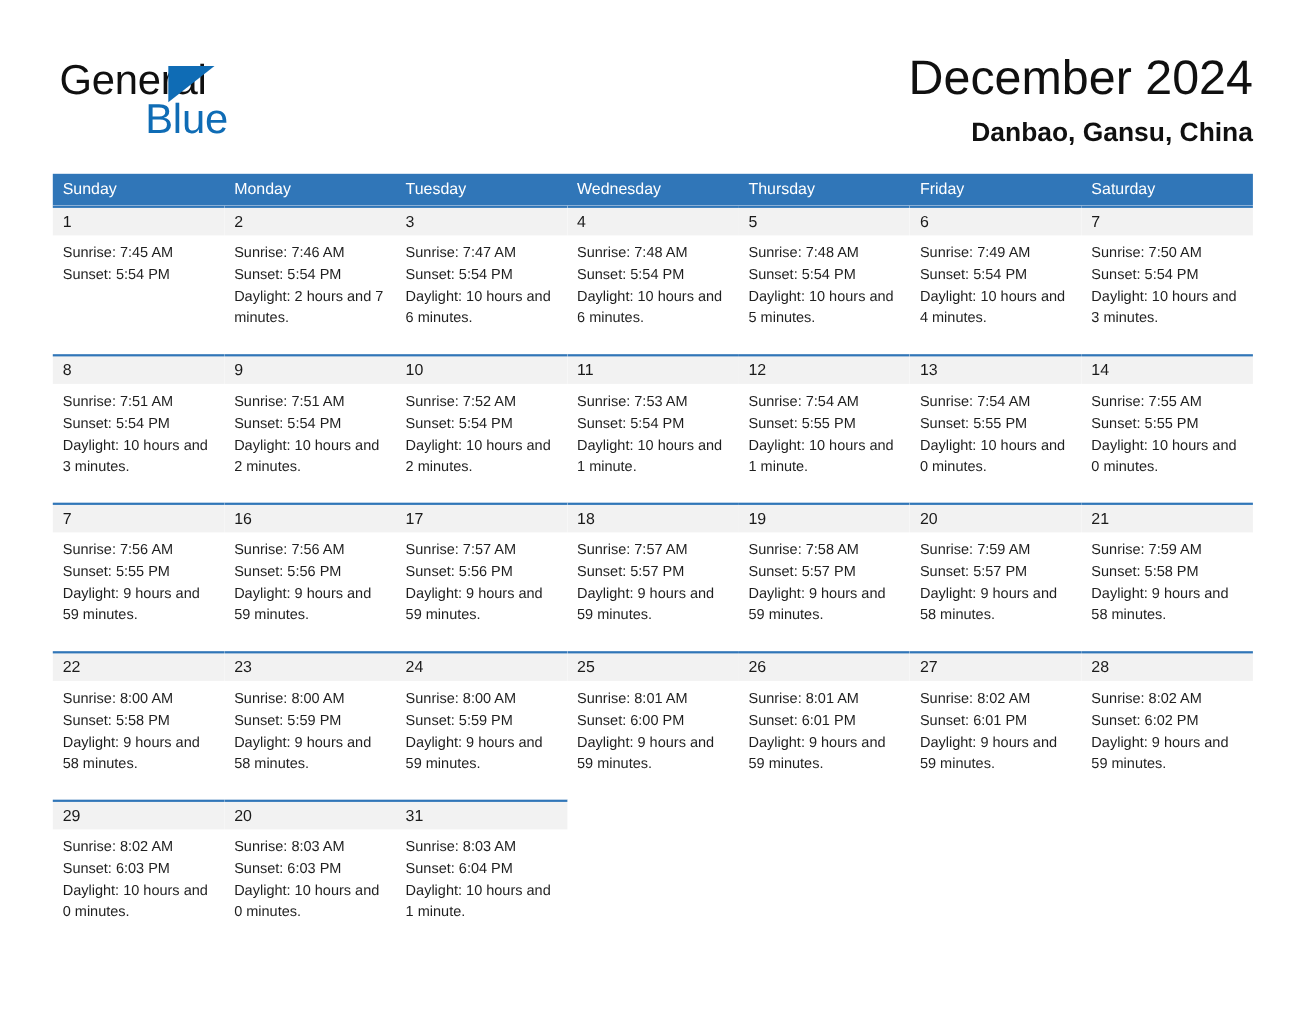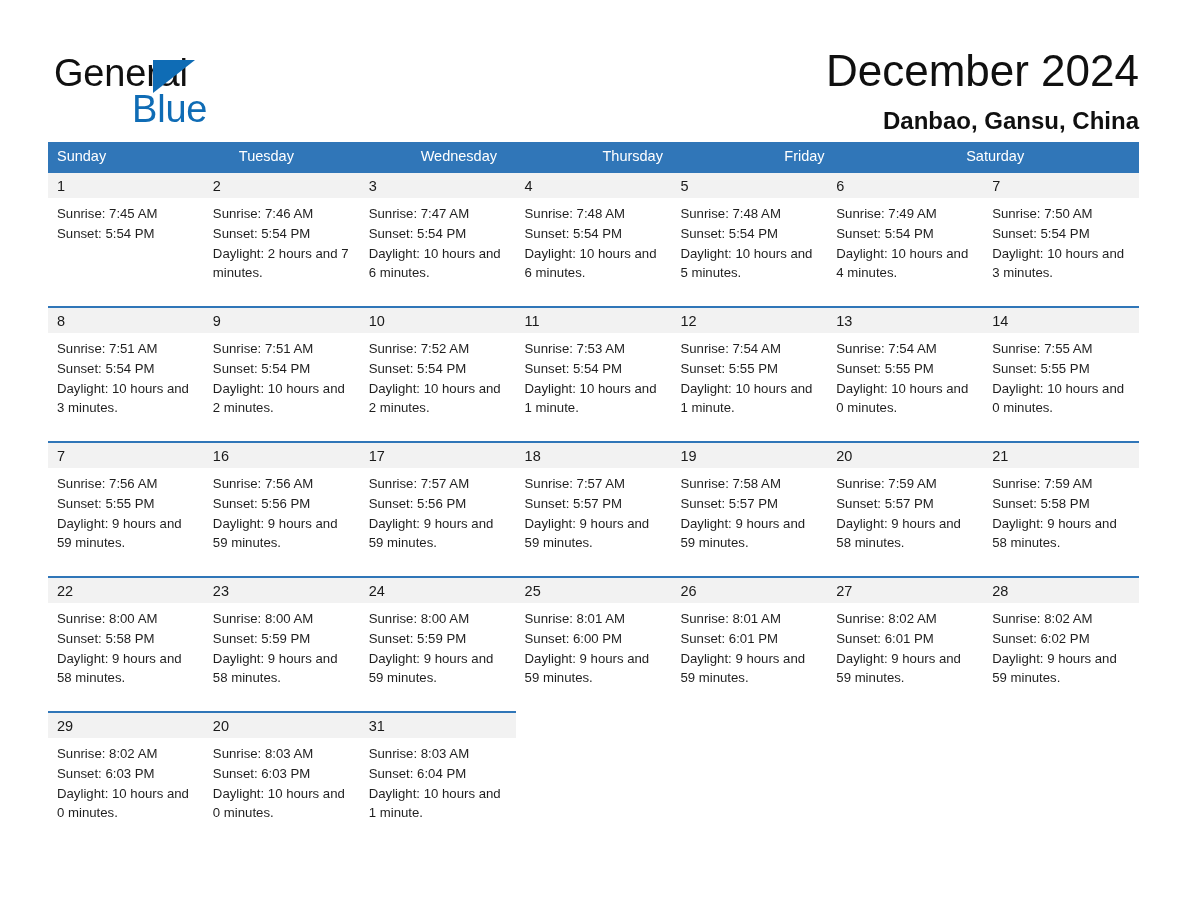--- a/index.html
+++ b/index.html
@@ -85,21 +85,21 @@
     margin-top: 6px;
     font-weight: 700;
     color: #101010;
     white-space: nowrap;
   }
 
   
   .calendar {
     position: absolute;
     left: 48px;
-    top: 142px;
+    top: 158px;
     width: 1091px;
   }
   .weekhead {
     display: flex;
     background: #3076b8;
     height: 29px;
   }
   .weekhead .dow {
     flex: 1 1 0;
     min-width: 0;
@@ -171,20 +171,21 @@
       <div class="month-title">December 2024</div>
       <div class="location">Danbao, Gansu, China</div>
     </div>
 
   </div>
 
   <div class="calendar">
 
     <div class="weekhead">
       <div class="dow">Sunday</div>
+      <div class="dow">Monday</div>
       <div class="dow">Tuesday</div>
       <div class="dow">Wednesday</div>
       <div class="dow">Thursday</div>
       <div class="dow">Friday</div>
       <div class="dow">Saturday</div>
     </div>
 
     <div id="weeks-container">
         <div class="week">
           <div class="cell filled">

